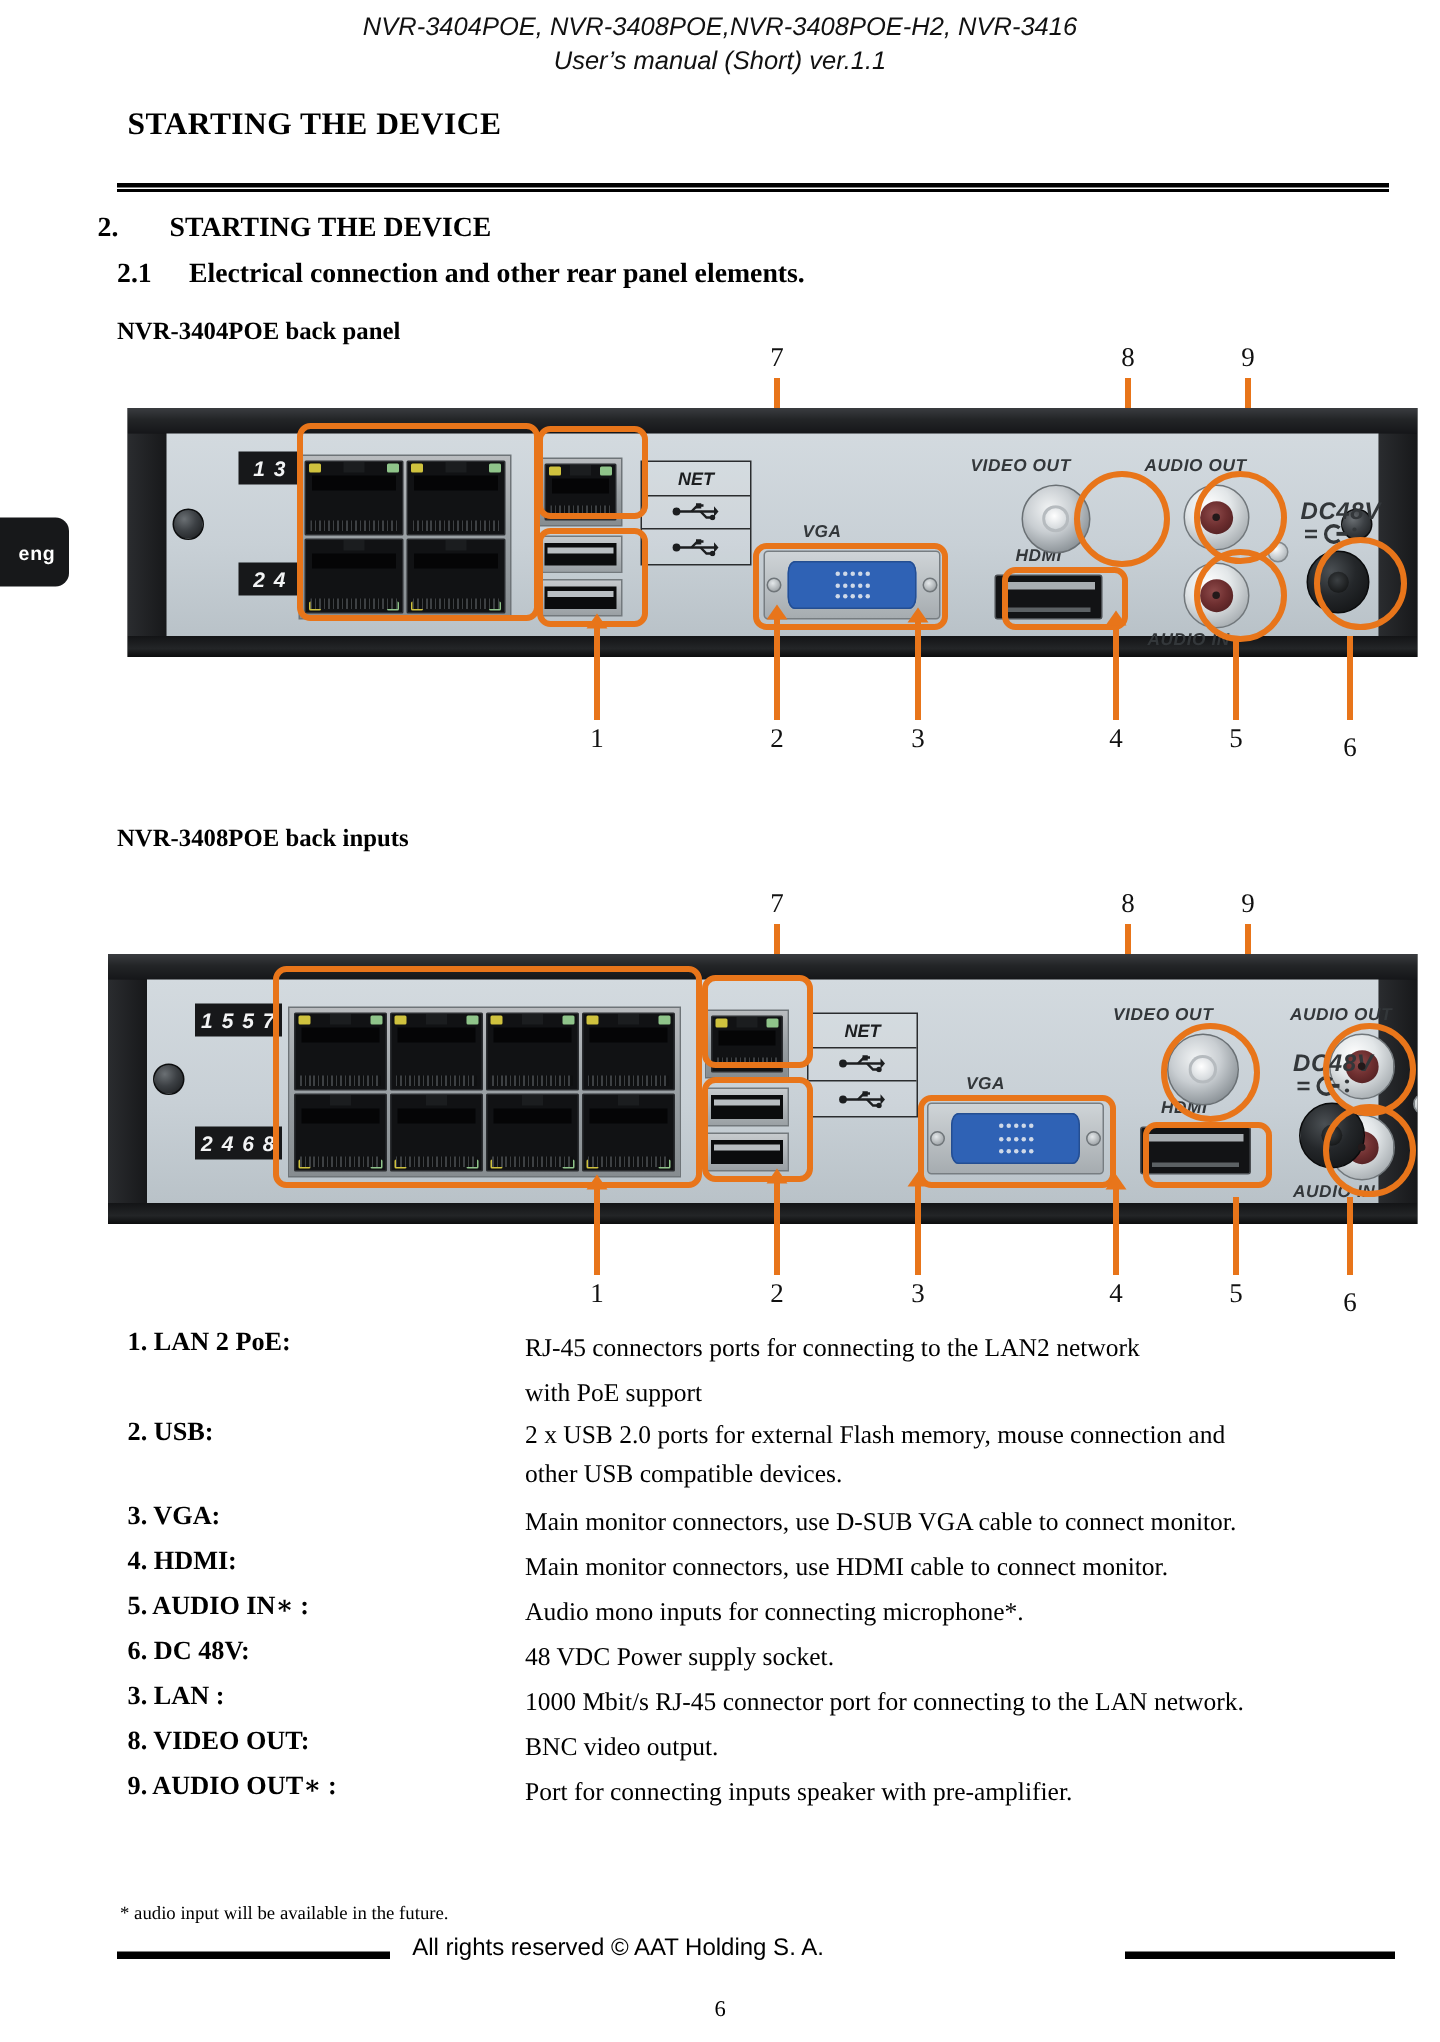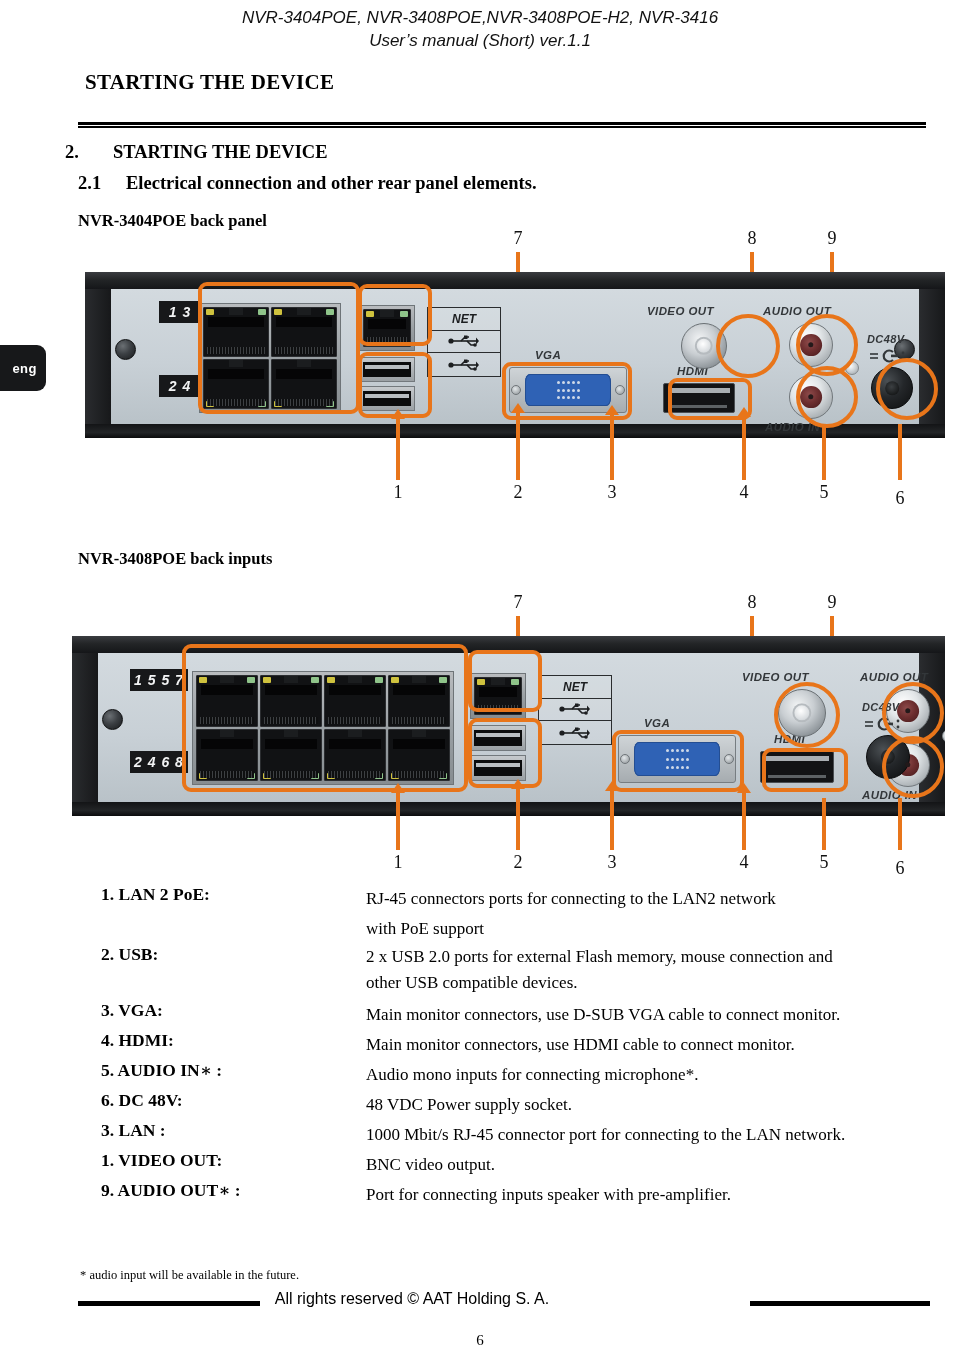--- a/index.html
+++ b/index.html
@@ -393,41 +393,40 @@
   .silk {
     position: absolute;
     font-family: "Liberation Sans", "DejaVu Sans", sans-serif;
     font-style: italic;
     font-weight: bold;
     font-size: 11.5px;
     color: #33373a;
     white-space: nowrap;
     letter-spacing: .4px;
   }
-  .silk.dc { font-size: 11px; }
+  .silk.dc { font-size: 16px; }
 
   
   .anno {
     position: absolute;
     border: 4px solid #E8751A;
     border-radius: 9px;
     pointer-events: none;
   }
   .anno.circle { border-radius: 50%; }
 
   
   .desc-list {
     position: absolute;
     left: 78px; top: 884px;
     width: 868px;
   }
   .desc-row {
     position: relative;
     min-height: 30px;
-    margin-left: 16px;
   }
   .desc-label {
     position: absolute;
     left: 7px; top: 0;
     font-weight: bold;
     font-size: 17.5px;
     white-space: nowrap;
   }
   .desc-body {
     margin-left: 272px;
@@ -905,21 +904,21 @@
     <span class="desc-label">6. DC 48V:</span>
     <div class="desc-body">48 VDC Power supply socket.</div>
   </div>
 
   <div class="desc-row">
     <span class="desc-label">3. LAN :</span>
     <div class="desc-body">1000 Mbit/s RJ-45 connector port for connecting to the LAN network.</div>
   </div>
 
   <div class="desc-row">
-    <span class="desc-label">1. VIDEO OUT:</span>
+    <span class="desc-label">8. VIDEO OUT:</span>
     <div class="desc-body">BNC video output.</div>
   </div>
 
   <div class="desc-row">
     <span class="desc-label">9. AUDIO OUT∗ :</span>
     <div class="desc-body">Port for connecting inputs speaker with pre-amplifier.</div>
   </div>
 
 </div>
 

